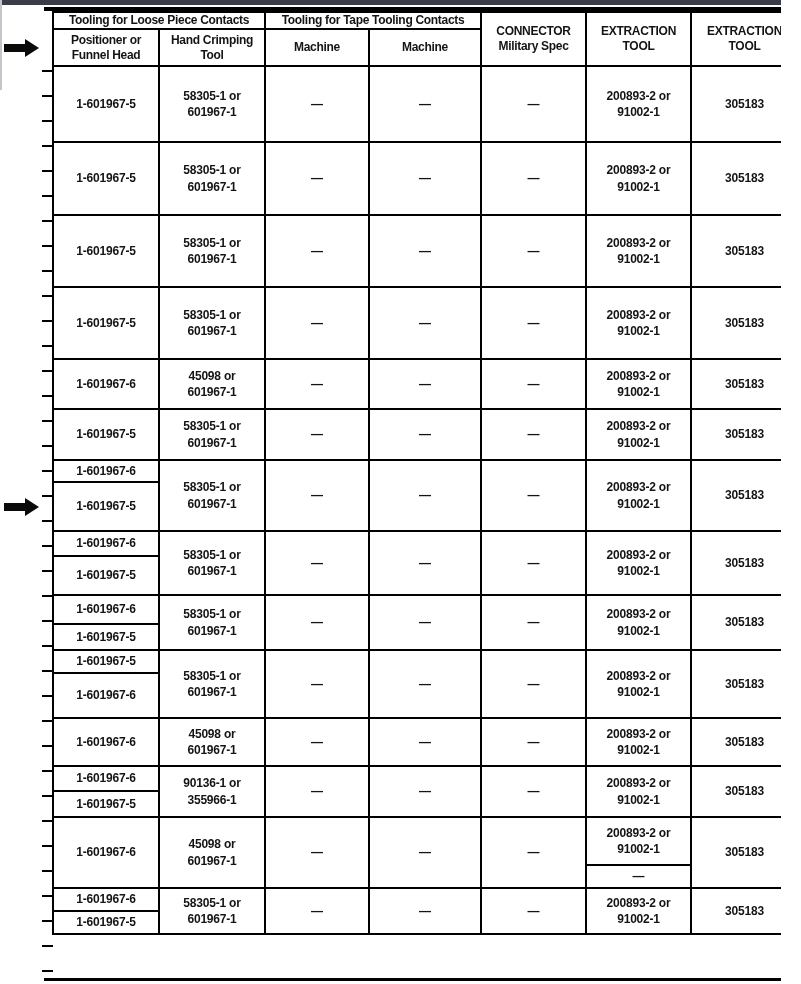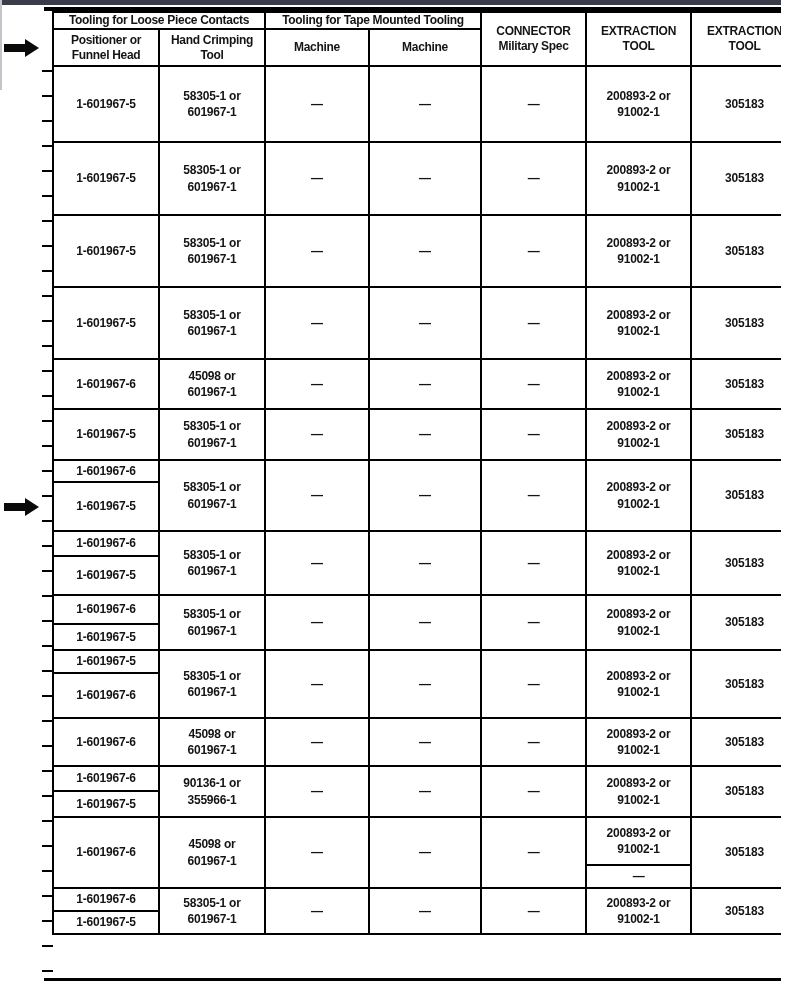--- a/index.html
+++ b/index.html
@@ -53,21 +53,21 @@
         <col style="width:106px">
         <col style="width:104px">
       <col style="width:112px">
         <col style="width:105px">
         <col style="width:105px">
       <col style="width:107px">
     </colgroup>
     <thead>
       <tr class="group-row">
         <th colspan="2">Tooling for Loose Piece Contacts</th>
-        <th colspan="2">Tooling for Tape Mounted Tooling</th>
+        <th colspan="2">Tooling for Tape Tooling Contacts</th>
         <th rowspan="2" class="hb">CONNECTOR
 Military Spec</th>
         <th rowspan="2" class="hb">EXTRACTION
 TOOL</th>
         <th rowspan="2" class="hb">EXTRACTION
 TOOL</th>
       </tr>
       <tr class="sub-row">
         <th class="hb">Positioner or
 Funnel Head</th>

